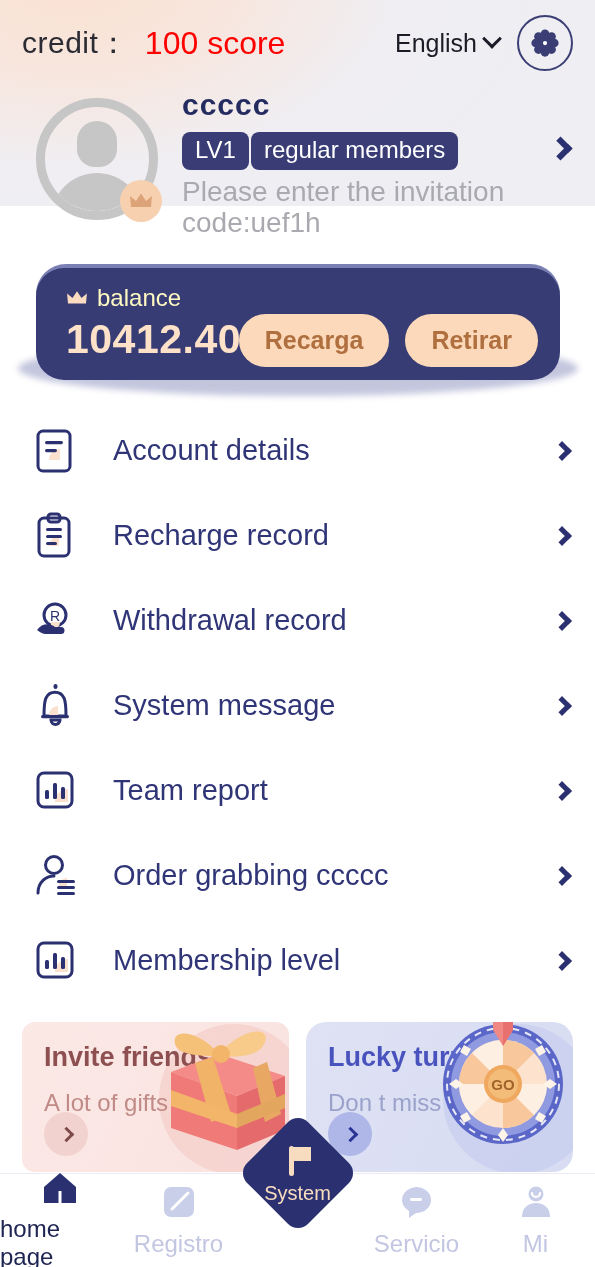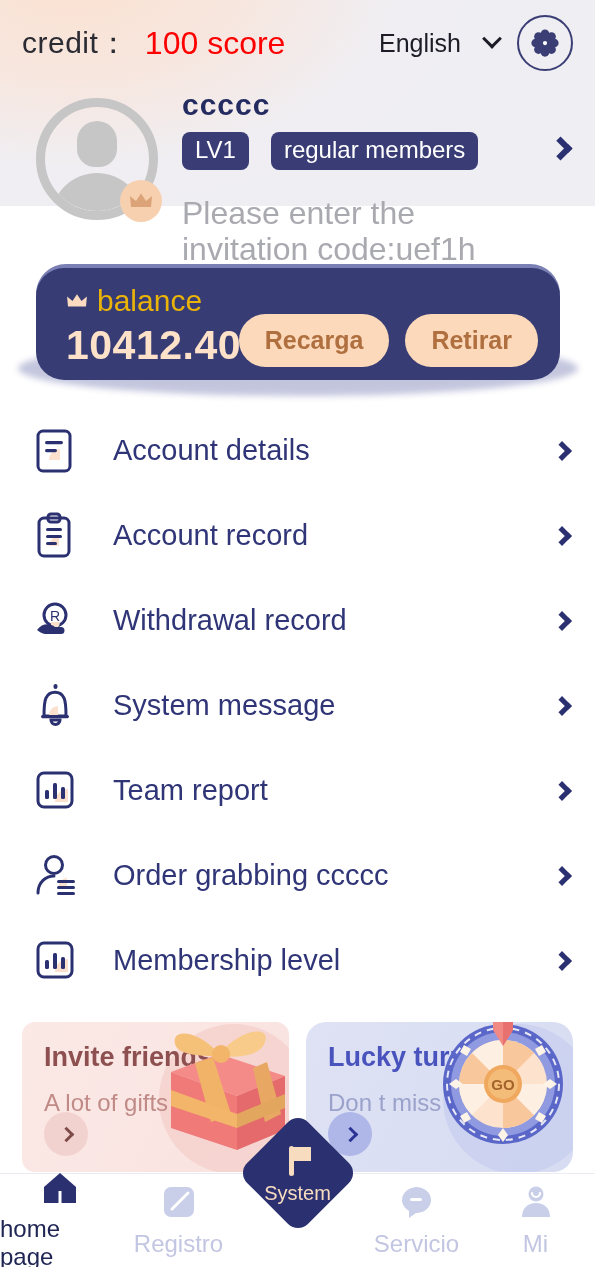--- a/index.html
+++ b/index.html
@@ -17,21 +17,21 @@
     background:
       radial-gradient(ellipse 520px 300px at 12% -10%, #fbe2d2 0%, #f7e6de 32%, #f0eef2 62%, #eeeef3 100%);
   }
   .topbar {
     position: absolute; left: 0; top: 0; width: 595px; height: 86px;
     display: flex; align-items: center; padding: 0 22px;
   }
   .credit-label { font-size: 30px; color: #2b2b33; letter-spacing: .5px; }
   .credit-value { font-size: 32px; color: #ff0000; font-weight: 400; margin-left: 16px; }
   .topbar-right { margin-left: auto; display: flex; align-items: center; gap: 18px; }
-  .lang { display: flex; align-items: center; gap: 24px; font-size: 25px; color: #1c1c26; }
+  .lang { display: flex; align-items: center; gap: 8px; font-size: 25px; color: #1c1c26; }
   .chev-down { width: 14px; height: 14px; border-right: 3px solid #1c1c26; border-bottom: 3px solid #1c1c26;
                transform: rotate(45deg) translate(-3px,-3px); }
   .gear-btn {
     width: 56px; height: 56px; border-radius: 50%;
     border: 2px solid #3b3e74; display: flex; align-items: center; justify-content: center;
     background: transparent;
   }
 
   
   .profile { position: absolute; left: 0; top: 88px; width: 595px; height: 150px; }
@@ -43,23 +43,23 @@
   .avatar-head { position: absolute; left: 50%; top: 14px; transform: translateX(-50%);
                  width: 40px; height: 46px; border-radius: 20px 20px 18px 18px; background: #c6c6c6; }
   .avatar-body { position: absolute; left: 50%; bottom: -22px; transform: translateX(-50%);
                  width: 92px; height: 60px; border-radius: 46px 46px 0 0; background: #c6c6c6; }
   .crown-badge {
     position: absolute; right: -4px; bottom: -2px; width: 42px; height: 42px; border-radius: 50%;
     background: #f7d0b0; display: flex; align-items: center; justify-content: center;
   }
   .info { position: absolute; left: 182px; top: 0; width: 350px; }
   .uname { font-size: 30px; font-weight: bold; color: #242b60; letter-spacing: 1px; }
-  .badges { display: flex; gap: 22px; margin-top: 10px; }
+  .badges { display: flex; gap: 2px; margin-top: 10px; }
   .badge { background: #3a3d75; color: #fff; font-size: 24px; border-radius: 8px; padding: 4px 13px 6px; }
-  .invite-note { margin-top: 26px; font-size: 32px; line-height: 1.12; color: #a9a9b0; }
+  .invite-note { margin-top: 6px; font-size: 28px; line-height: 1.12; color: #a9a9b0; }
   .profile-chev {
     position: absolute; right: 26px; top: 52px;
     width: 17px; height: 17px; border-right: 6px solid #2b3170; border-bottom: 6px solid #2b3170;
     transform: rotate(-45deg);
   }
 
   
   .balance-zone { position: absolute; left: 0; top: 246px; width: 595px; height: 155px; }
   .bal-shadow {
     position: absolute; left: 18px; top: 95px; width: 560px; height: 55px;
@@ -68,21 +68,21 @@
   .bal-rim {
     position: absolute; left: 36px; top: 18px; width: 524px; height: 30px;
     background: #7b80b4; border-radius: 30px 30px 0 0;
   }
   .bal-card {
     position: absolute; left: 36px; top: 22px; width: 524px; height: 112px;
     background: #373c74; border-radius: 28px;
     padding: 16px 22px 0 30px;
   }
   .bal-top { display: flex; align-items: center; gap: 9px; }
-  .bal-label { font-size: 30px; color: #eab308; }
+  .bal-label { font-size: 24px; color: #fef9c3; }
   .bal-num { font-size: 41px; font-weight: bold; color: #fde2c9; margin-top: 4px; letter-spacing: .5px; }
   .bal-btns { position: absolute; right: 22px; top: 46px; display: flex; gap: 16px; }
   .bal-btn {
     background: #fbd9ba; color: #b06f3f; font-size: 25px; font-weight: bold;
     border: none; border-radius: 28px; padding: 12px 26px; cursor: pointer;
   }
 
   
   .menu { position: absolute; left: 0; top: 408px; width: 595px; padding-left: 7px; }
   .menu-row {
@@ -241,21 +241,21 @@
       <span class="menu-ico">
         <svg width="42" height="48" viewBox="0 0 42 48">
           <rect x="4" y="6" width="30" height="38" rx="5" fill="none" stroke="#2b3170" stroke-width="3"></rect>
           <rect x="13" y="2" width="12" height="8" rx="3" fill="none" stroke="#2b3170" stroke-width="3"></rect>
           <path d="M14 34 a10 10 0 0 1 10 -10 v10 z" fill="#fbe0ce"></path>
           <rect x="11" y="16" width="16" height="3" rx="1.5" fill="#2b3170"></rect>
           <rect x="11" y="23" width="16" height="3" rx="1.5" fill="#2b3170"></rect>
           <rect x="11" y="30" width="11" height="3" rx="1.5" fill="#2b3170"></rect>
         </svg>
       </span>
-      <span class="menu-text">Account record</span>
+      <span class="menu-text">Recharge record</span>
       <span class="row-chev"></span>
     </div>
 
     <div class="menu-row">
       <span class="menu-ico">
         <svg width="46" height="46" viewBox="0 0 46 46">
           <circle cx="22" cy="17" r="11" fill="none" stroke="#2b3170" stroke-width="3"></circle>
           <text x="22" y="23" font-size="14" font-family="Liberation Sans, sans-serif" fill="#2b3170" text-anchor="middle">R</text>
           <path d="M27 24 a9 9 0 0 1 -9 9 v-9 z" fill="#fbe0ce"></path>
           <path d="M4 32 c5 -7 13 -7 18 -3 l6 0 a3.5 3.5 0 0 1 0 7 l-14 0 c-5 0 -7 -2 -10 -4 z" fill="#2b3170"></path>

